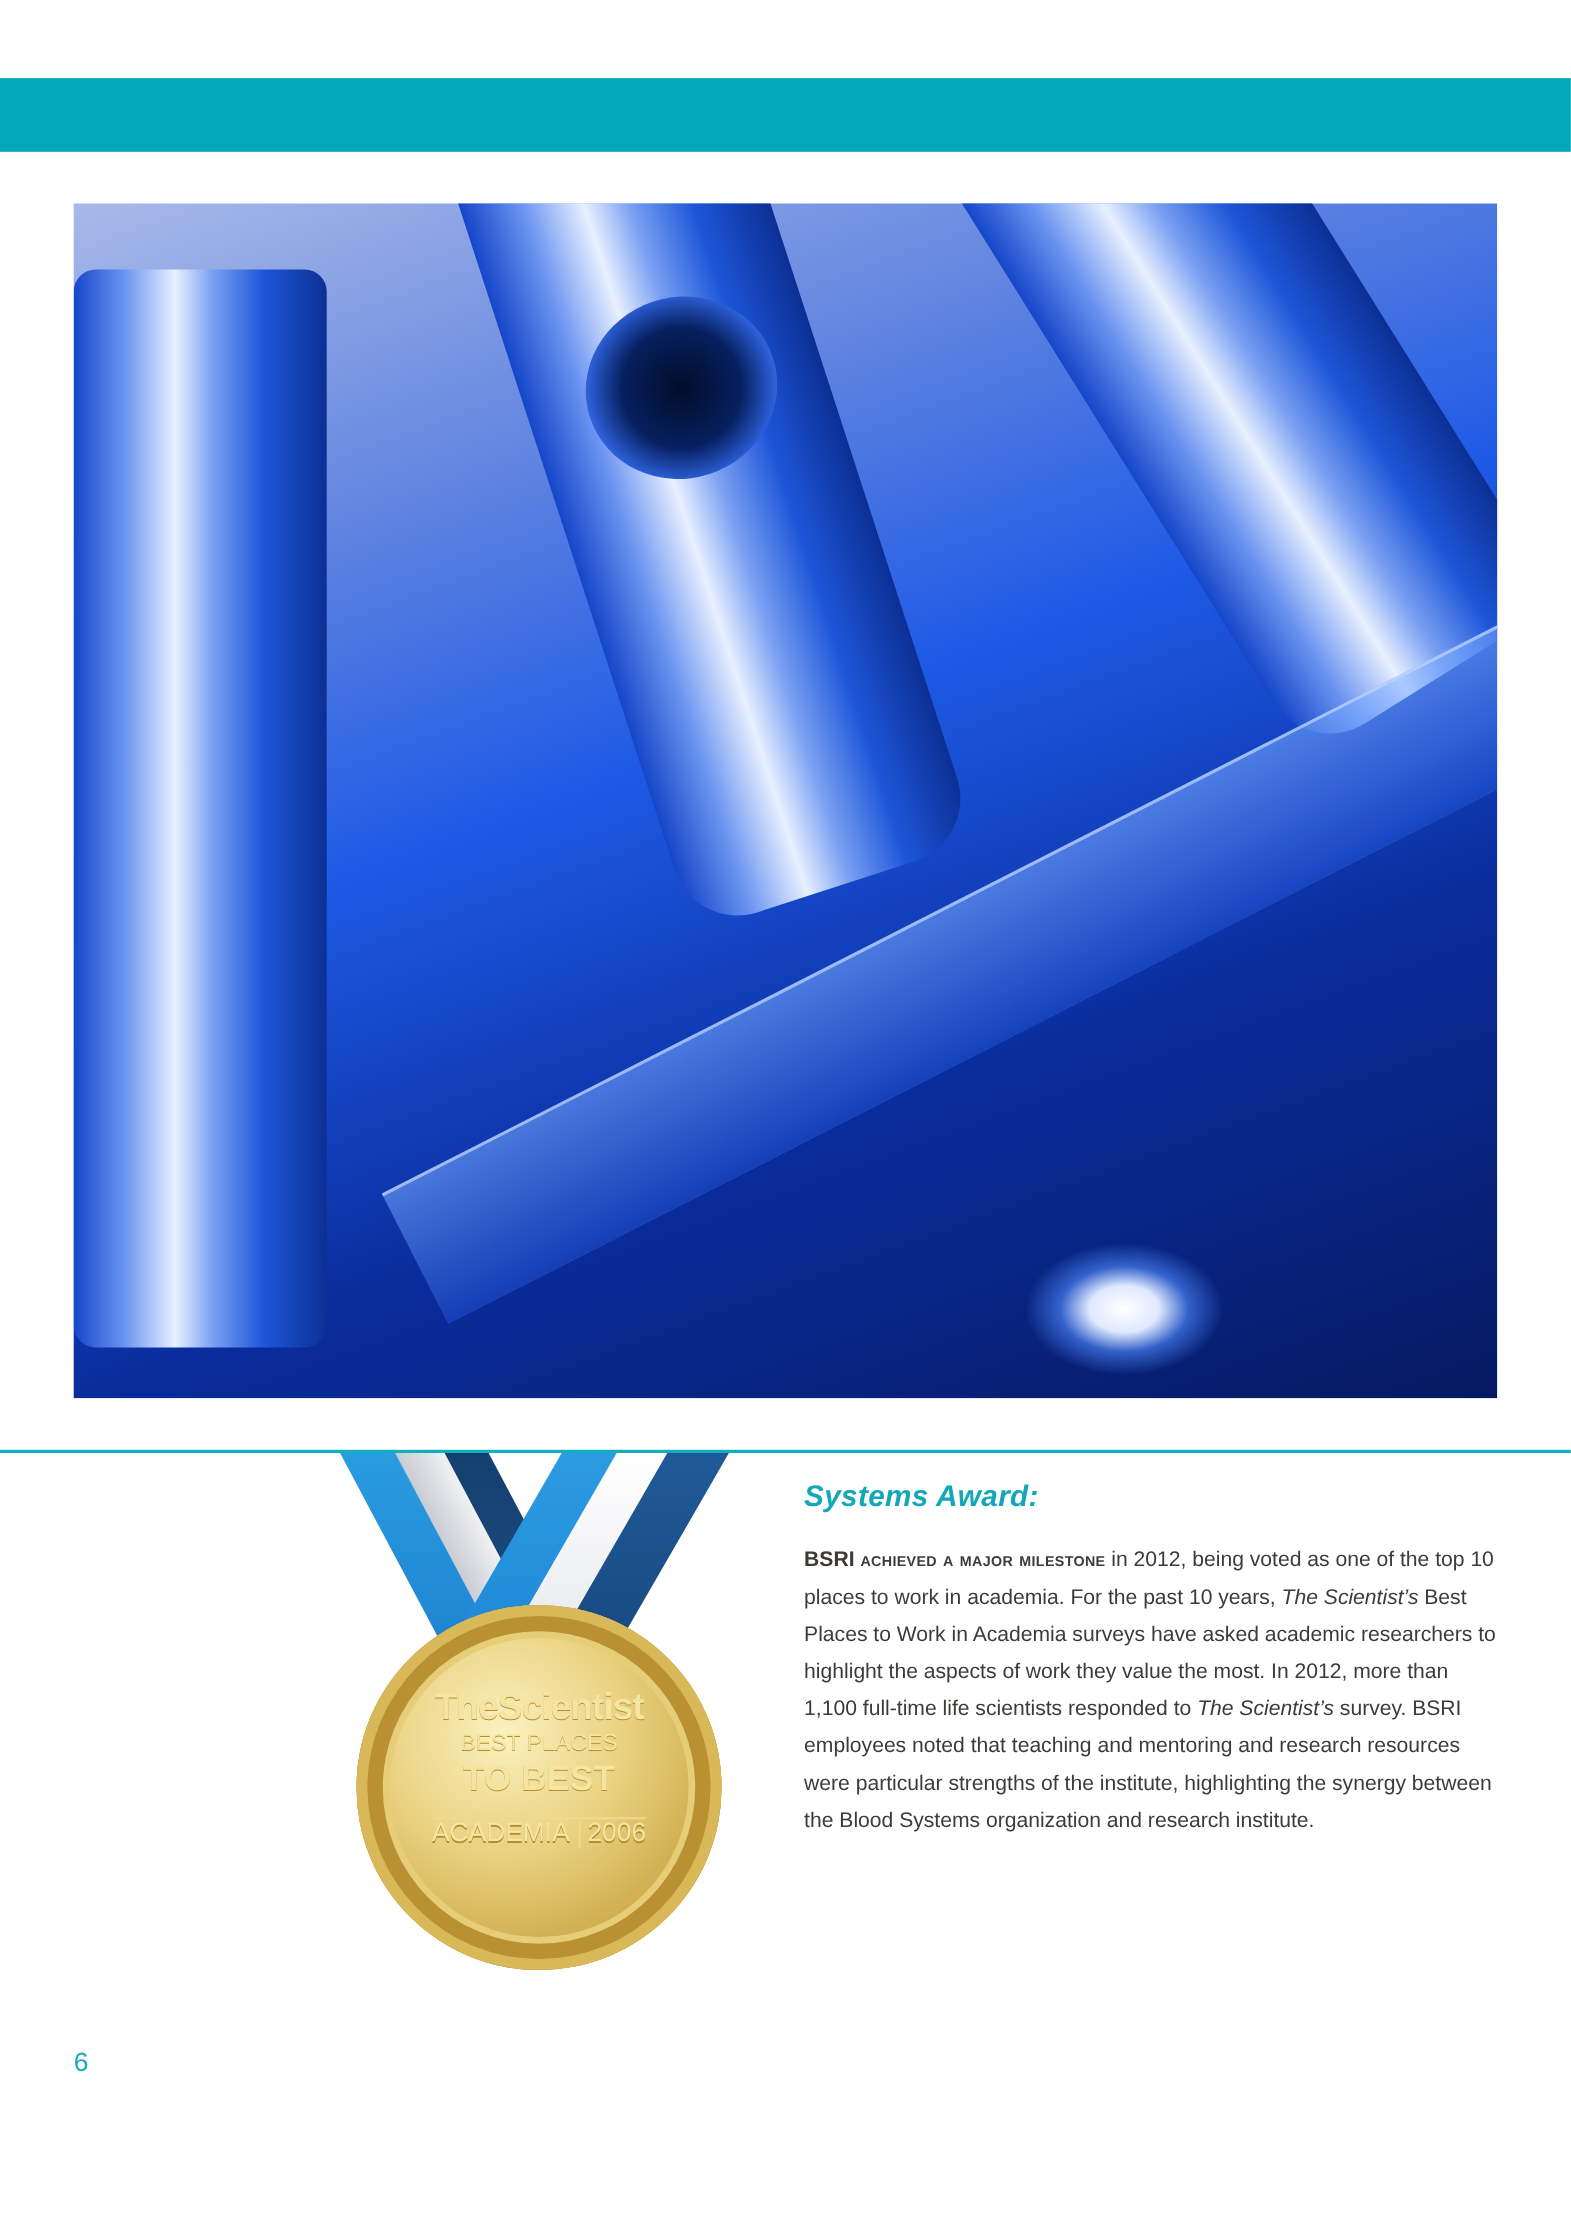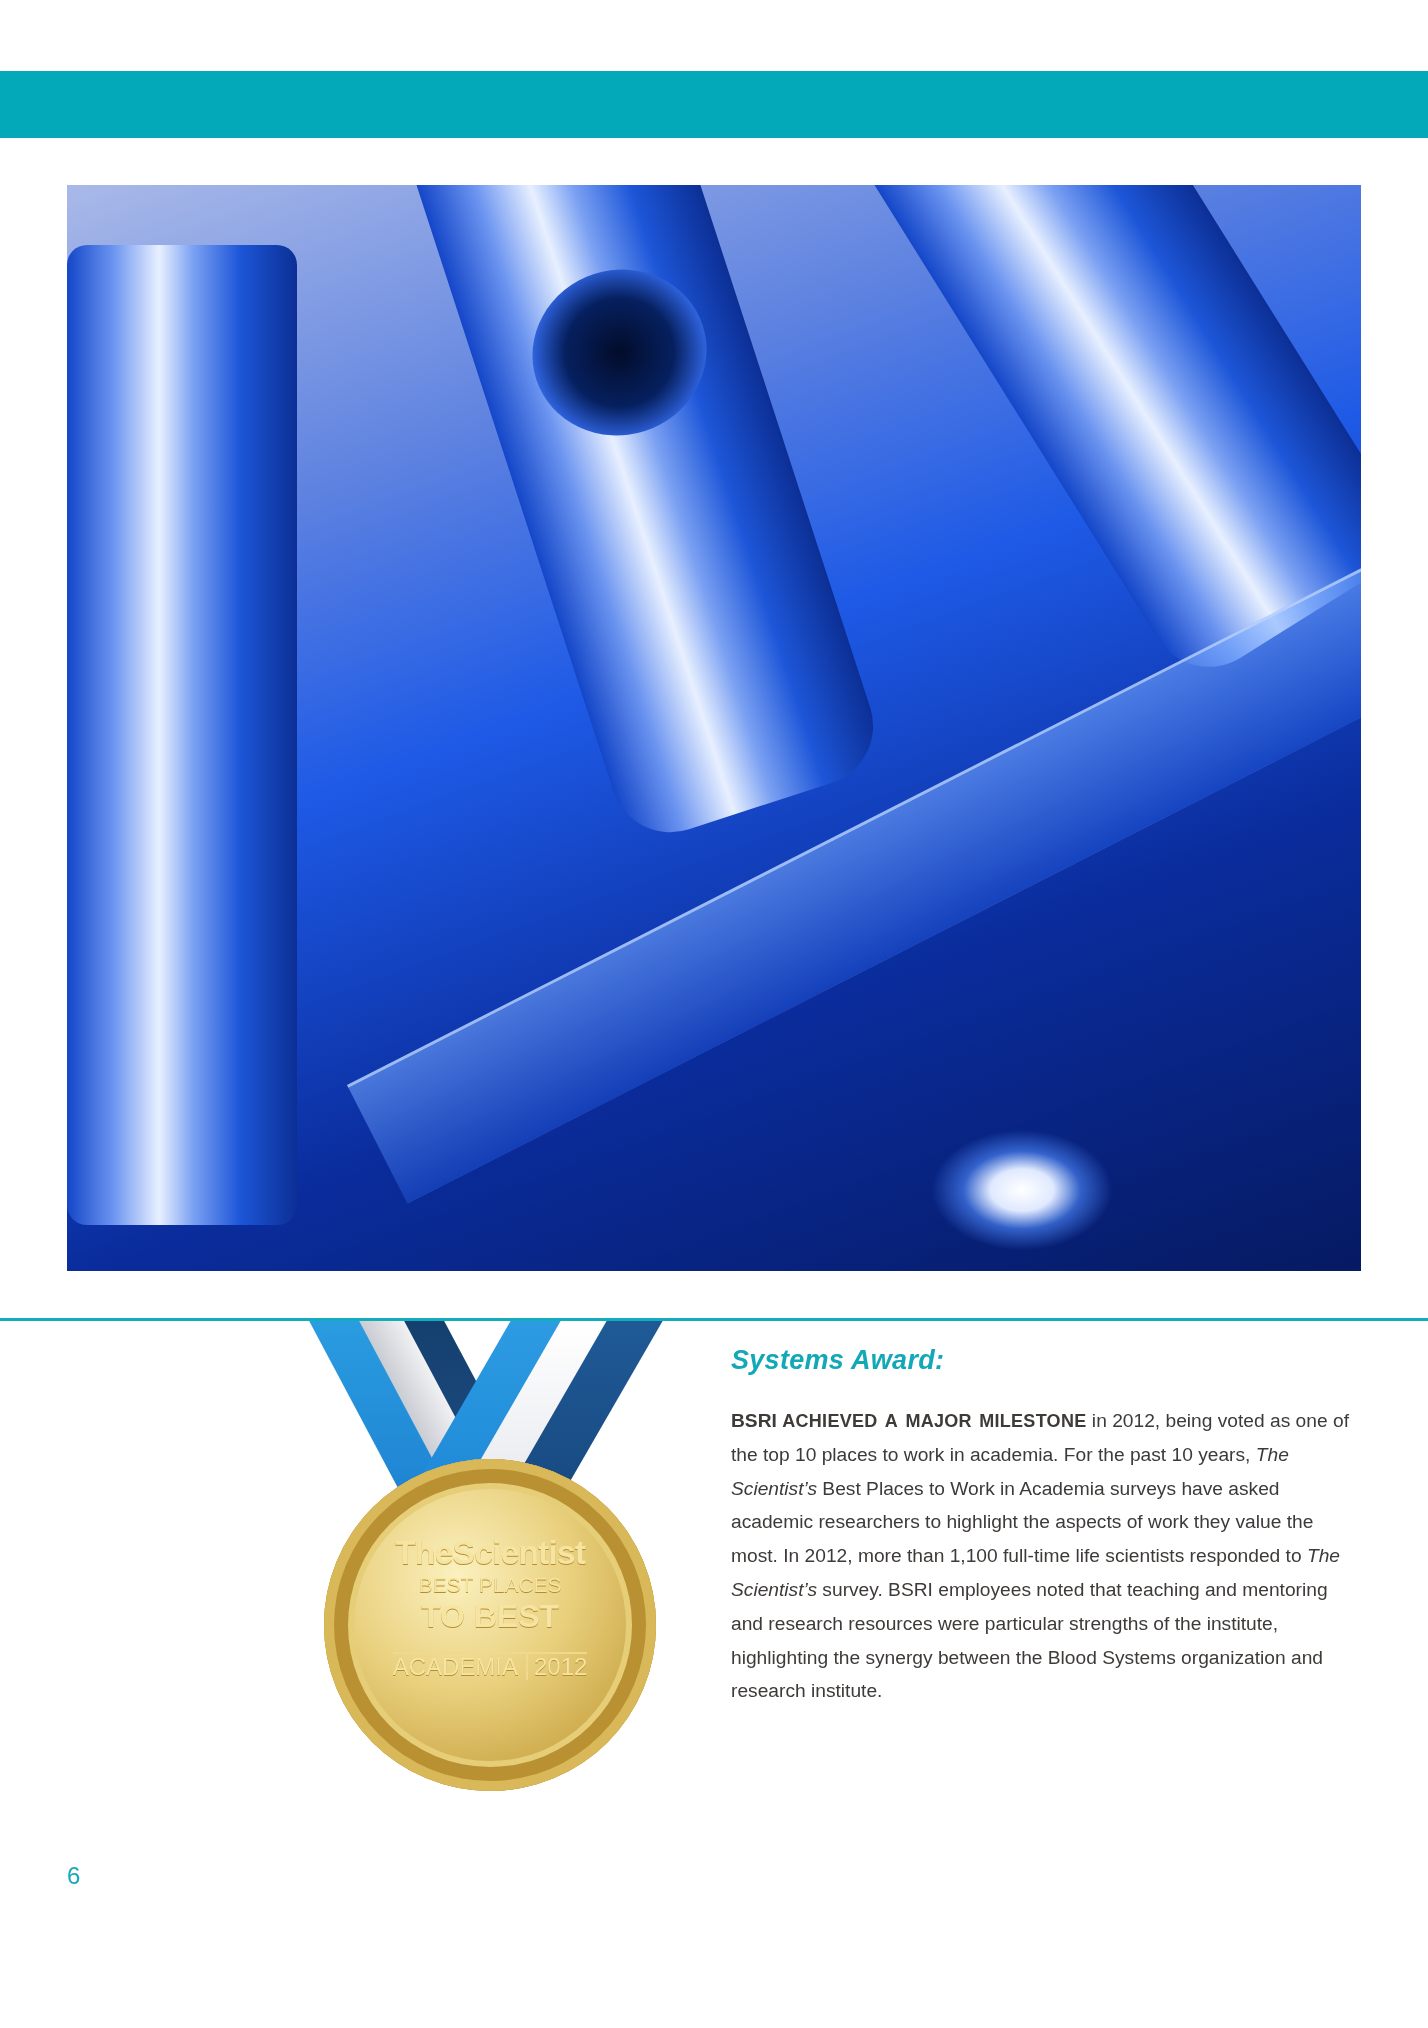--- a/index.html
+++ b/index.html
@@ -59,21 +59,21 @@
 
   .text-col { position:absolute; left:731px; top:1342px; width:630px; }
   .heading {
     margin:0; font-size:27px; font-style:italic; font-weight:bold; color:#12a8b8;
     line-height:36px; letter-spacing:0.3px;
   }
   .body-text {
     margin:24px 0 0 0; font-size:19.2px; line-height:33.8px; color:#3d3a38;
   }
   .lead-bold { font-weight:bold; }
-  .smallcaps { font-weight:bold; font-variant:small-caps; text-transform:lowercase; font-size:25px; letter-spacing:0.3px; }
+  .smallcaps { font-weight:bold; font-variant:small-caps; text-transform:lowercase; font-size:19px; letter-spacing:0.3px; }
   .ital { font-style:italic; }
   .page-num {
     position:absolute; left:67px; top:1862px; font-size:24px; color:#1aa8bb;
   }
 </style>
 </head>
 <body>
 
 <div class="top-band"></div>
 
@@ -94,21 +94,21 @@
   <div class="ribbon r4"></div>
   <div class="ribbon r5"></div>
   <div class="ribbon r6"></div>
   <div class="medal">
     <div class="medal-face">
       <div class="m1">TheScientist</div>
       <div class="m2">BEST PLACES</div>
       <div class="m3">TO BEST</div>
       <div class="m4">
         <span>ACADEMIA</span>
-        <span>2012</span>
+        <span>2006</span>
       </div>
     </div>
   </div>
 </div>
 
 <div class="text-col">
   <h2 class="heading">Systems Award:</h2>
   <p class="body-text"><span class="lead-bold">BSRI</span> <span class="smallcaps">achieved a major milestone</span><span> in 2012, being voted as one of the top 10 places to work in academia. For the past 10 years, </span><span class="ital">The Scientist’s</span><span> Best Places to Work in Academia surveys have asked academic researchers to highlight the aspects of work they value the most. In 2012, more than 1,100 full-time life scientists responded to </span><span class="ital">The Scientist’s</span><span> survey. BSRI employees noted that teaching and mentoring and research resources were particular strengths of the institute, highlighting the synergy between the Blood Systems organization and research institute.</span></p>
 </div>
 

